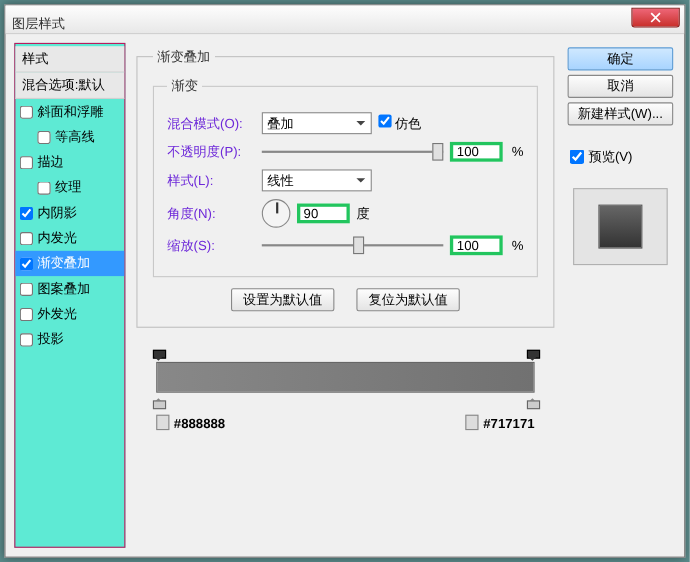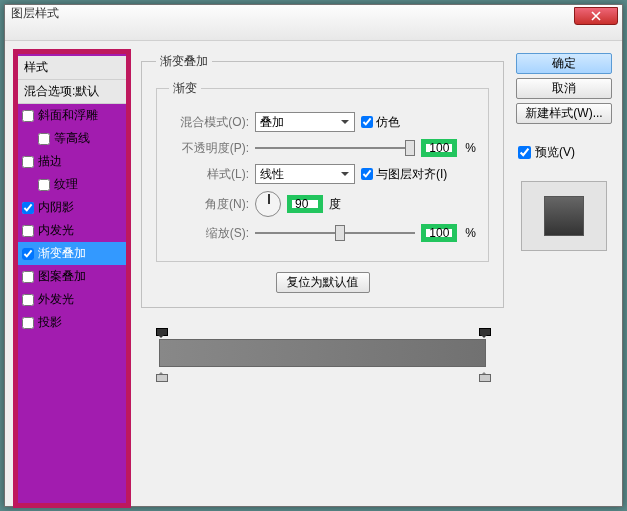--- a/index.html
+++ b/index.html
@@ -1,43 +1,43 @@
 <!DOCTYPE html>
 <html><head>
 <meta charset="utf-8">
 <style>
 *{box-sizing:border-box;margin:0;padding:0;font-family:"Microsoft YaHei",Tahoma,sans-serif;font-size:12px}
 body{background:#5a8a8a;width:627px;height:511px;overflow:hidden}
 .dlg{position:absolute;left:4px;top:4px;width:619px;height:503px;background:#f0f0f0;border:1px solid #707070;box-shadow:0 0 8px rgba(0,0,0,.4)}
-.tbar{height:36px;background:linear-gradient(#fdfdfd,#e8e8e8);border-bottom:1px solid #d0d0d0;display:flex;align-items:flex-start;padding:0 6px;position:relative}
+.tbar{height:26px;background:linear-gradient(#fdfdfd,#e8e8e8);border-bottom:1px solid #d0d0d0;display:flex;align-items:flex-end;padding:0 6px;position:relative}
 .tbar-title{color:#333}
 .close{position:absolute;right:4px;top:2px;width:44px;height:18px;background:linear-gradient(#e67,#c9302c);border:1px solid #8b1a1a;border-radius:0 0 3px 3px;display:flex;align-items:center;justify-content:center;color:#fff;font-weight:bold;cursor:pointer}
 .close svg{width:10px;height:10px}
 .body{display:flex;height:calc(100% - 26px);padding:8px}
-.left{width:118px;border:5px solid #be185d;background:#a21caf;padding:2px 0}
+.left{width:101px;border:1px solid #be185d;background:#5eead4;padding:2px 0}
 .lhdr{background:#e8e8e8;padding:3px 6px;border-bottom:1px solid #d0d0d0}
 .litem{display:flex;align-items:center;padding:3px 4px;gap:4px;cursor:pointer}
 .litem.sub{padding-left:20px}
 .litem.active{background:#3399ff;color:#fff}
 .litem input[type=checkbox]{width:12px;height:12px}
 .mid{flex:1;padding:0 10px;position:relative}
 .fset{border:1px solid #c0c0c0;margin-top:4px;padding:10px 14px 14px}
 .fset>legend{padding:0 4px;color:#333}
 .row{display:flex;align-items:center;margin:7px 0;gap:6px}
-.lbl{width:80px;text-align:right;color:#737373}
+.lbl{width:80px;color:#6d28d9}
 .sel{height:20px;border:1px solid #888;background:#fff;padding:0 18px 0 4px;display:flex;align-items:center;position:relative;min-width:100px}
 .sel::after{content:"";position:absolute;right:5px;top:7px;border:4px solid transparent;border-top-color:#444}
 .slider{flex:1;height:18px;position:relative;display:flex;align-items:center}
 .slider .track{height:2px;background:#888;width:100%}
 .slider .thumb{position:absolute;width:10px;height:16px;background:#e0e0e0;border:1px solid #777;top:1px}
-.numbox{width:36px;height:18px;border:5px solid #22c55e;background:#fff;padding:0 3px;display:flex;align-items:center}
+.numbox{width:48px;height:18px;border:3px solid #22c55e;background:#fff;padding:0 3px;display:flex;align-items:center}
 .pct{margin-left:2px}
 .gradprev{width:110px;height:18px;border:1px solid #666;background:linear-gradient(90deg,#555,#888);position:relative}
 .gradprev::after{content:"";position:absolute;right:-16px;top:6px;border:4px solid transparent;border-top-color:#444}
-.cb{display:flex;align-items:center;gap:3px}
+.cb{display:flex;align-items:flex-start;gap:3px}
 .cb input{width:12px;height:12px}
 .dial{width:26px;height:26px;border:1px solid #888;border-radius:50%;background:#f4f4f4;position:relative}
 .dial::after{content:"";position:absolute;width:2px;height:10px;background:#333;left:12px;top:2px}
 .btnrow{display:flex;gap:20px;justify-content:center;margin-top:10px}
 .btn{height:21px;padding:0 10px;border:1px solid #888;background:linear-gradient(#fdfdfd,#e4e4e4);border-radius:2px;display:flex;align-items:center;cursor:pointer}
 .gradedit{position:absolute;left:28px;right:28px;top:290px}
 .gradbar{height:28px;border:1px solid #666;background:linear-gradient(90deg,#888888,#717171);position:relative}
 .stopT{position:absolute;top:-12px;width:10px;height:10px}
 .stopT::before{content:"";position:absolute;width:10px;height:6px;background:#333;border:1px solid #000}
 .stopT::after{content:"";position:absolute;top:6px;left:1px;border:4px solid transparent;border-top-color:#333}
@@ -141,24 +141,20 @@
               </div>
             <span class="pct">%</span>
           </div>
 
 
           <div class="row">
             <span class="lbl">样式(L):</span>
             <div class="sel" style="width:100px">
                 <span>线性</span>
               </div>
-            <label class="cb">
-                <input type="checkbox" checked="" style="">
-                <span>与图层对齐(I)</span>
-              </label>
           </div>
 
           <div class="row">
             <span class="lbl">角度(N):</span>
             <div class="dial"></div>
             <div class="numbox">
                 <span>90</span>
               </div>
             <span>度</span>
           </div>
@@ -169,33 +165,40 @@
                 <div class="track"></div>
                 <div class="thumb" style="left:50%"></div>
               </div>
             <div class="numbox">
                 <span>100</span>
               </div>
             <span class="pct">%</span>
           </div>
         </fieldset>
         <div class="btnrow">
+          <div class="btn">
+              <span>设置为默认值</span>
+            </div>
           <div class="btn">
               <span>复位为默认值</span>
             </div>
         </div>
       </fieldset>
 
       <div class="gradedit">
         <div class="gradbar">
           <div class="stopT" style="left:-4px"></div>
           <div class="stopT" style="right:-4px"></div>
           <div class="stopB" style="left:-4px"></div>
           <div class="stopB" style="right:-4px"></div>
         </div>
+        <div class="hexes">
+          <span>#888888</span>
+          <span>#717171</span>
+        </div>
       </div>
     </div>
 
     <div class="right">
       <div class="rbtn primary">
           <span>确定</span>
         </div>
       <div class="rbtn">
           <span>取消</span>
         </div>

